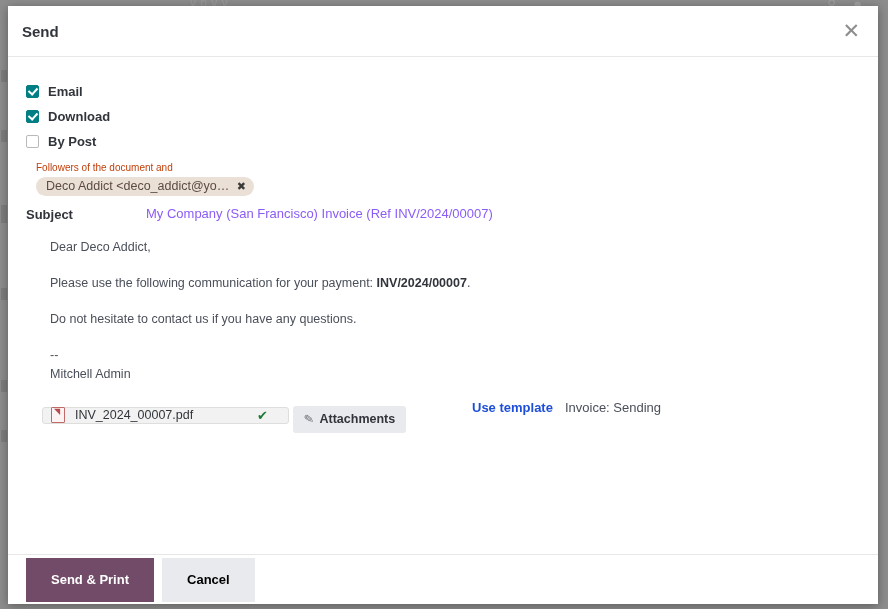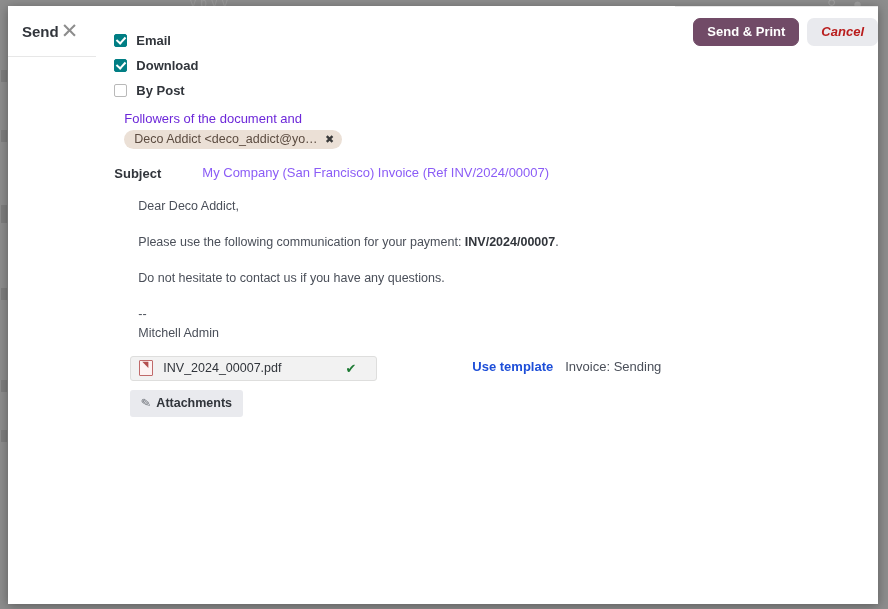--- a/index.html
+++ b/index.html
@@ -43,21 +43,21 @@
   
   #modal {
     position: absolute;
     left: 8px;
     top: 6px;
     width: 870px;
     height: 598px;
     background: #ffffff;
     box-shadow: 0 2px 10px rgba(0,0,0,.35);
     display: flex;
-    flex-direction: row;
+    flex-direction: column;
     overflow: hidden;
   }
 
   .modal-header {
     height: 51px;
     min-height: 51px;
     border-bottom: 1px solid #e7e7e7;
     display: flex;
     align-items: center;
     padding: 0 16px 0 14px;
@@ -144,22 +144,22 @@
     padding-left: 4px;
     box-sizing: border-box;
     padding-top: 1px;
   }
   .field-value {
     font-size: 13px;
     color: #8b5cf6;
     padding-left: 14px;
   }
   .recip-line {
-    font-size: 13px;
-    color: #6d28d9;
+    font-size: 10px;
+    color: #c2410c;
     padding-left: 14px;
   }
   .tag {
     display: inline-flex;
     align-items: center;
     background: #ebe0d6;
     border-radius: 12px;
     padding: 2px 8px 3px 10px;
     margin-top: 4px;
     margin-left: 14px;
@@ -174,21 +174,21 @@
   }
   .tag-x {
     margin-left: 3px;
     font-size: 11px;
     color: #3a3a3a;
     font-weight: bold;
     cursor: pointer;
     font-family: "DejaVu Sans", sans-serif;
   }
 
-  .subject-row { margin-top: 16px; }
+  .subject-row { margin-top: 10px; gap: 32px; }
 
   
   .mail-body {
     margin-top: 16px;
     padding-left: 20px;
     padding-right: 46px;
     font-size: 12.5px;
     color: #4a4f59;
     line-height: 1.45;
   }
@@ -203,21 +203,21 @@
     padding-left: 20px;
     display: flex;
   }
   .att-left { width: 430px; }
   .file-pill {
     display: inline-flex;
     align-items: center;
     background: #f2f2f2;
     border: 1px solid #dededd;
     border-radius: 3px;
-    height: 25px;
+    height: 17px;
     box-sizing: border-box;
     padding: 0 0 0 8px;
     width: 247px;
     cursor: pointer;
   }
   .pdf-icon {
     width: 12px;
     height: 14px;
     border: 1px solid #c06a6a;
     border-radius: 1px;
@@ -288,42 +288,41 @@
   .modal-footer {
     height: 50px;
     min-height: 50px;
     border-top: 1px solid #e7e7e7;
     display: flex;
     align-items: center;
     padding-left: 18px;
     box-sizing: border-box;
   }
   .btn {
-    height: 28px;
-    border-radius: 7px;
+    height: 44px;
+    border-radius: 0;
     font-size: 13px;
     font-weight: bold;
     display: inline-flex;
     align-items: center;
     justify-content: center;
-    padding: 0 13px;
+    padding: 0 24px;
     cursor: pointer;
     box-sizing: border-box;
     border: 1px solid transparent;
   }
   .btn-primary {
     background: #714b67;
     color: #ffffff;
     border-color: #714b67;
   }
   .btn-secondary {
     background: #e9eaee;
-    color: #b91c1c;
+    color: #000000;
     margin-left: 8px;
-    font-style: italic;
   }
 </style>
 </head>
 <body>
 
 <div id="backdrop">
   <div class="bg-text-top">y   p y   y</div>
   <div class="bg-icon" style="right:52px;top:-3px;">⚲</div>
   <div class="bg-icon" style="right:26px;top:-5px;font-size:15px;">●</div>
   <div class="bg-sidebar-tick" style="top:70px;"></div>

